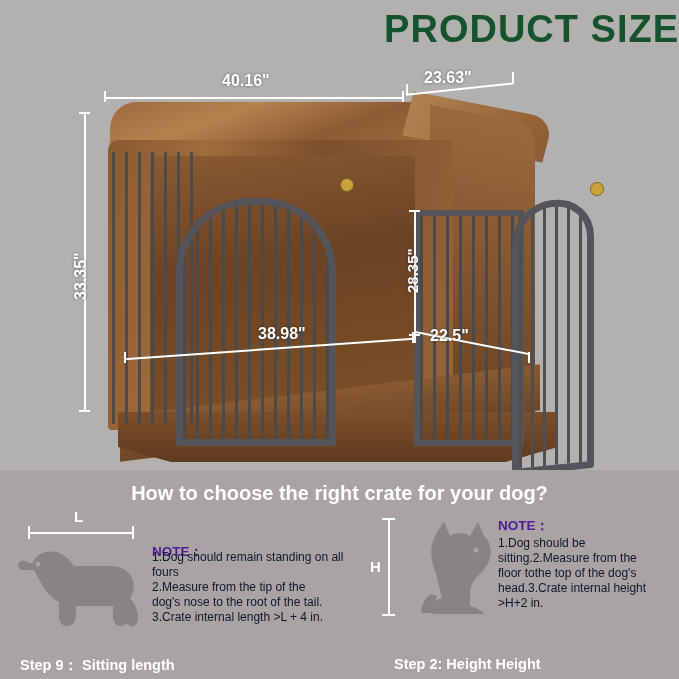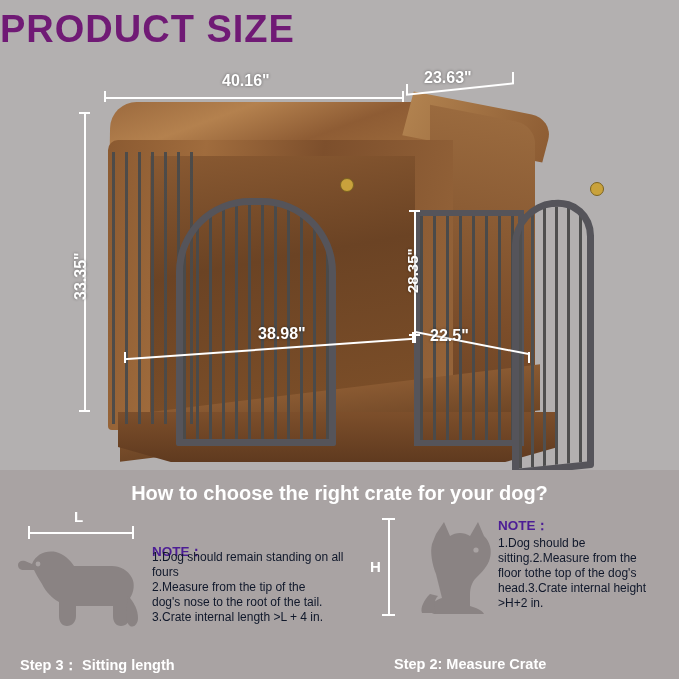--- a/index.html
+++ b/index.html
@@ -12,23 +12,23 @@
   }
   .page{position:absolute;inset:0;}
 
   
   .top{
     position:absolute;left:0;top:0;width:679px;height:470px;
     background:#b3b0b0;
   }
   .title{
     position:absolute;left:0;top:8px;width:679px;
-    text-align:left;
+    text-align:right;
     font-size:38px;font-weight:bold;letter-spacing:1px;
-    color:#701a75;
+    color:#14532d;
   }
 
   
   .crate{position:absolute;left:0;top:60px;width:679px;height:400px;}
 
   
   .body-top{
     position:absolute;left:110px;top:42px;width:340px;height:58px;
     background:linear-gradient(160deg,#9c6a3e 0%,#b4814e 30%,#8e5c34 60%,#a2703f 100%);
     border-radius:26px 26px 4px 4px;
@@ -244,21 +244,21 @@
         </svg>
       </div>
 
       <div class="note-title note" style="left:144px;top:26px;">NOTE：</div>
       <div class="note" style="left:144px;top:32px;width:196px;">1.Dog should remain standing on all
 fours
 2.Measure from the tip of the
 dog's nose to the root of the tail.
 3.Crate internal length &gt;L + 4 in.</div>
 
-      <div class="step" style="left:12px;top:138px;">Step 3： Sitting length</div>
+      <div class="step" style="left:12px;top:138px;">Step 9： Sitting length</div>
     </div>
 
     <div class="col col-right">
 
       <div class="wline-v" style="left:10px;top:0px;height:98px;"></div>
       <div class="wline" style="left:4px;top:0px;width:13px;"></div>
       <div class="wline" style="left:4px;top:96px;width:13px;"></div>
       <div class="measure-label" style="left:-8px;top:40px;">H</div>
 
       <div class="dog" style="left:28px;top:2px;">
@@ -272,17 +272,17 @@
         </svg>
       </div>
 
       <div class="note-title note" style="left:120px;top:0px;">NOTE：</div>
       <div class="note" style="left:120px;top:18px;width:166px;">1.Dog should be
 sitting.2.Measure from the
 floor tothe top of the dog's
 head.3.Crate internal height
 &gt;H+2 in.</div>
 
-      <div class="step" style="left:16px;top:138px;">Step 2: Measure Crate</div>
+      <div class="step" style="left:16px;top:138px;">Step 2: Height Height</div>
     </div>
   </div>
 
 </div>
 
 </body></html>

